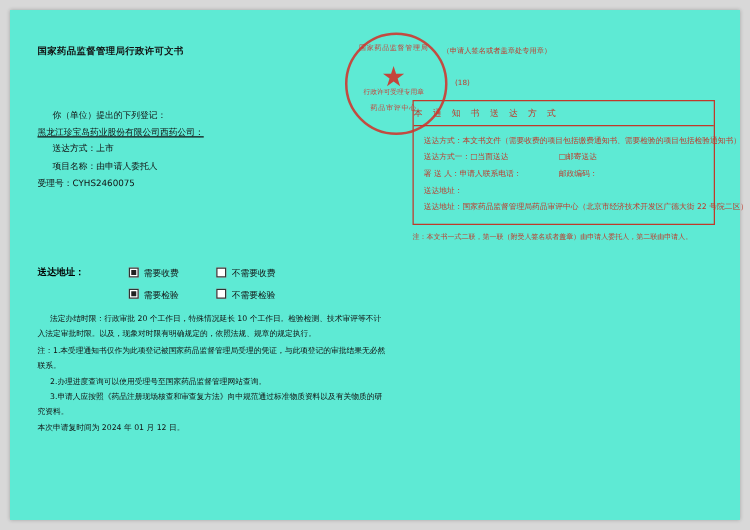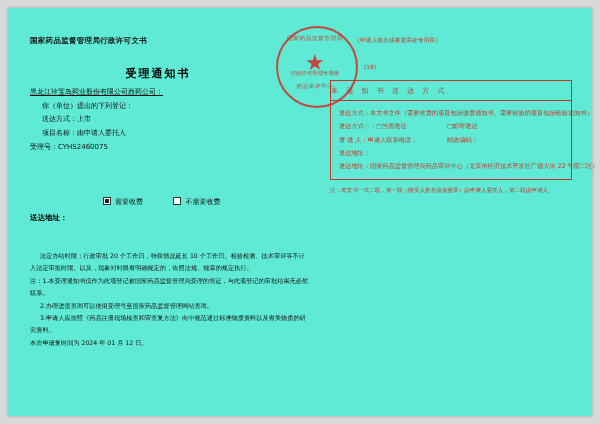--- a/index.html
+++ b/index.html
@@ -62,21 +62,21 @@
     position: absolute;
     left: 22px;
     top: 205px;
     font-size: 7.5px;
     font-weight: bold;
     color: #000;
   }
   .fee-row {
     position: absolute;
     left: 95px;
-    top: 188px;
+    top: 205px;
     font-size: 7px;
     color: #111;
     white-space: nowrap;
   }
   .insp-row {
     position: absolute;
     left: 95px;
     top: 222px;
     font-size: 7px;
     color: #111;
@@ -205,38 +205,42 @@
     color: #c0392b;
   }
 </style>
 </head>
 <body>
 
 <div class="page">
 
   <div class="doc-head">国家药品监督管理局行政许可文书</div>
 
-  <div class="title">受理通知书</div>
 
   <div class="left-col">
+    <div class="lrow indent">你（单位）提出的下列登记：</div>
     <div class="lrow"><span class="addressee">黑龙江珍宝岛药业股份有限公司西药公司：</span></div>
-    <div class="lrow indent">你（单位）提出的下列登记：</div>
     <div class="lrow indent">送达方式：上市</div>
     <div class="lrow indent">项目名称：由申请人委托人</div>
     <div class="lrow">受理号：CYHS2460075</div>
   </div>
 
   <div class="sectitle">送达地址：</div>
 
   <div class="fee-row">
     <span class="cbox checked"></span><span>需要收费</span>
     <span class="gap"></span>
     <span class="cbox"></span><span>不需要收费</span>
   </div>
 
+  <div class="insp-row">
+    <span class="cbox checked"></span><span>需要检验</span>
+    <span class="gap"></span>
+    <span class="cbox"></span><span>不需要检验</span>
+  </div>
 
   <div class="notes">
     <div class="p">法定办结时限：行政审批 20 个工作日，特殊情况延长 10 个工作日。检验检测、技术审评等不计入法定审批时限。以及，现象对时限有明确规定的，依照法规、规章的规定执行。</div>
     <div class="p0">注：1.本受理通知书仅作为此项登记被国家药品监督管理局受理的凭证，与此项登记的审批结果无必然联系。</div>
     <div class="p">2.办理进度查询可以使用受理号至国家药品监督管理网站查询。</div>
     <div class="p">3.申请人应按照《药品注册现场核查和审查复方法》向中规范通过标准物质资料以及有关物质的研究资料。</div>
     <div class="p0">本次申请复时间为 2024 年 01 月 12 日。</div>
   </div>
 
   <div class="right-box">

